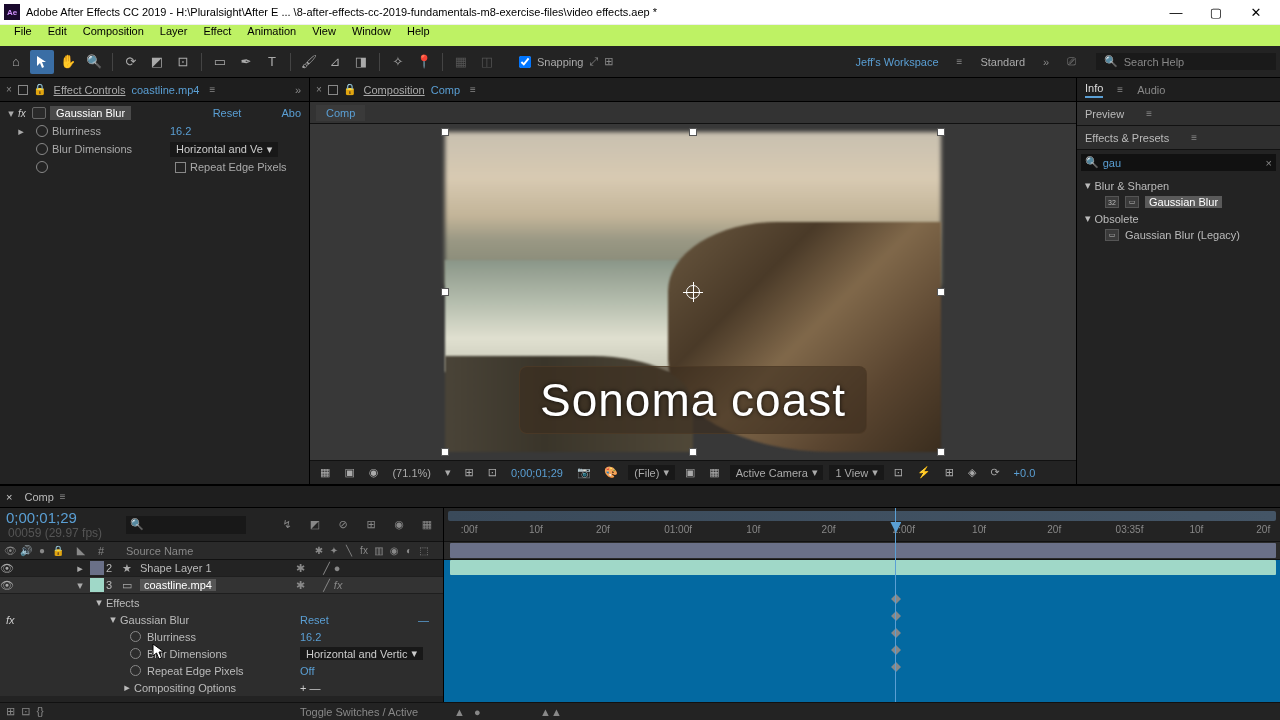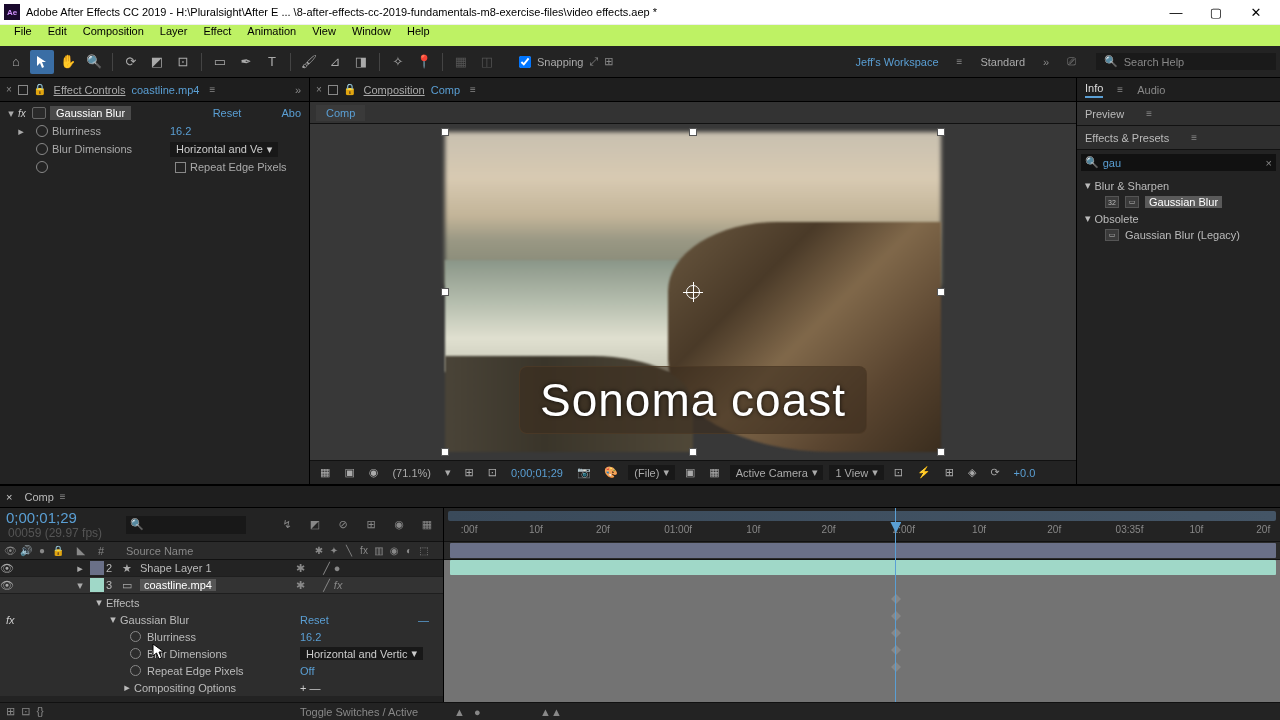--- a/index.html
+++ b/index.html
@@ -122,21 +122,21 @@
 .tl-row .switches2 { position:absolute; left: 296px; display:flex; gap:4px; color:#888; }
 .tl-row.sel2 { background: #333; }
 .tl-sub { height: 17px; display:flex; align-items:center; color:#bbb; padding-left: 0; position:relative; }
 .tl-sub.sel3 { background: #2d2d2d; }
 .tl-sub .indent1 { width: 92px; }
 .tl-sub .twirl3 { width: 14px; text-align:center; }
 .tl-sub .fxbadge { position:absolute; left: 6px; font-style:italic; color:#ccc; }
 .tl-sub .subname { }
 .tl-sub .subval { position:absolute; left: 300px; color:#5a9fd4; }
 .tl-sub .subdd { position:absolute; left: 300px; background:#181818; padding: 0 6px; color:#ccc; display:flex; align-items:center; gap:4px; }
-.tl-right { flex: 1; display:flex; flex-direction:column; position:relative; background:#737373; }
+.tl-right { flex: 1; display:flex; flex-direction:column; position:relative; background:#0369a1; }
 .ruler { height: 34px; background: #232323; border-bottom: 1px solid #111; position:relative; }
 .ruler-track { position:absolute; left:4px; right:4px; top:3px; height:10px; background: linear-gradient(90deg,#3a4a5a,#445566); border-radius: 2px; }
 .tick { position:absolute; top: 16px; color:#888; font-size:10px; transform: translateX(-50%); }
 .playhead { position:absolute; top:0; bottom:0; width: 1px; background:#5a9fd4; }
 .playhead::before { content:''; position:absolute; top:14px; left:-5px; width:11px; height:11px; background:#5a9fd4; clip-path: polygon(0 0,100% 0,50% 100%); }
 .tl-right .rowsarea { flex:1; position:relative; }
 .bar { position:absolute; height:15px; left:6px; right:4px; border-radius: 1px; }
 .bar.shape { top: 1px; background: #6a7088; }
 .bar.video { top: 18px; background: #a0d8c8; }
 .kf { position:absolute; width:7px; height:7px; background:#888; transform: rotate(45deg) translateX(-50%); }

